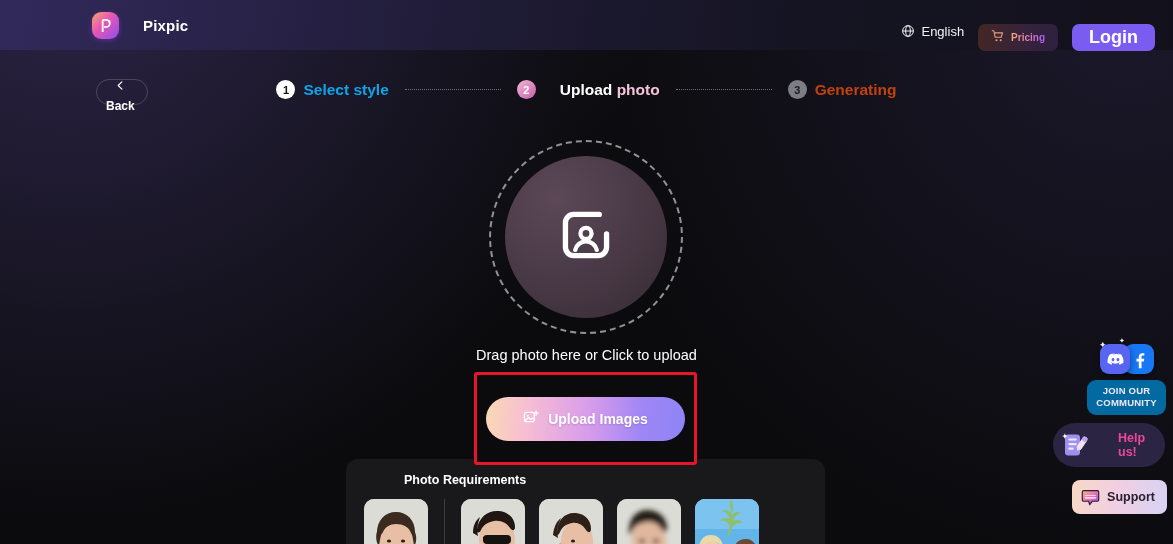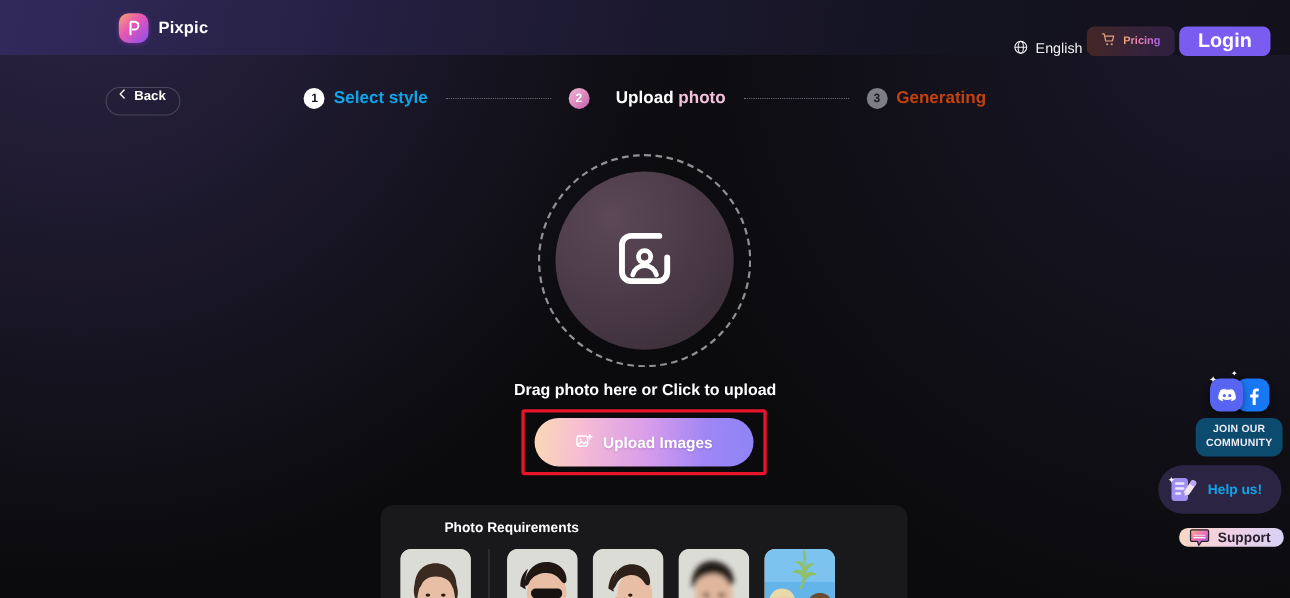--- a/index.html
+++ b/index.html
@@ -36,45 +36,45 @@
     display: flex;
     align-items: center;
     background:
       linear-gradient(100deg, rgba(50,42,92,0.95) 0%, rgba(33,29,58,0.92) 38%, rgba(21,20,34,0.92) 70%, rgba(17,16,26,0.92) 100%);
     z-index: 20;
   }
 
   .brand {
     display: flex;
     align-items: center;
-    gap: 9px;
-    position: absolute;
-    left: 108px;
+    gap: 24px;
+    position: absolute;
+    left: 92px;
   }
   .brand-logo {
     width: 27px; height: 27px;
     border-radius: 9px;
     background: linear-gradient(135deg, #f6a96b 0%, #e857b3 42%, #8b4ff0 100%);
     display: flex; align-items: center; justify-content: center;
     box-shadow: 0 1px 5px rgba(160,60,220,0.45);
   }
   .brand-logo svg { display: block; }
   .brand-name {
     font-size: 15px;
     font-weight: 700;
     letter-spacing: .2px;
     color: #ffffff;
   }
 
   .nav-right {
     position: absolute;
     right: 18px;
     display: flex;
-    align-items: flex-end;
-    gap: 4px;
+    align-items: flex-start;
+    gap: 14px;
     margin-top: 24px;
   }
 
   .lang {
     display: flex; align-items: center; gap: 6px;
     font-size: 13px; color: #f2f2f5; font-weight: 400;
     cursor: pointer;
   }
   .lang svg { display:block; }
 
@@ -114,23 +114,24 @@
     position: absolute;
     left: 96px; top: 79px;
     height: 26px;
     padding: 0 12px 0 9px;
     border-radius: 14px;
     border: 1px solid rgba(255,255,255,0.18);
     background: transparent;
     color: #fff;
     font-size: 12px;
     font-weight: 700;
-    display: flex; gap: 5px;
+    display: flex; align-items: center; gap: 5px;
     cursor: pointer;
     z-index: 12;
+    flex-direction: column;
   }
 
   .steps {
     position: absolute;
     top: 80px; left: 0; right: 0;
     display: flex;
     align-items: center;
     justify-content: center;
     gap: 0;
     z-index: 10;
@@ -176,29 +177,29 @@
     border-radius: 50%;
     background: radial-gradient(circle at 32% 26%, #5c4856 0%, #4a3a47 48%, #362b34 100%);
     display: flex; align-items: center; justify-content: center;
   }
 
   .drag-text {
     position: absolute;
     top: 347px; left: 0; right: 0;
     text-align: center;
     font-size: 14.5px;
-    font-weight: 700;
+    font-weight: 400;
     color: #ffffff;
   }
 
   
   .upload-highlight {
     position: absolute;
     left: 474px; top: 372px;
-    width: 223px; height: 60px;
+    width: 223px; height: 93px;
     border: 3px solid #e8142b;
     border-radius: 3px;
     background: #0b0b0d;
     display: flex; align-items: center; justify-content: center;
     z-index: 14;
   }
   .btn-upload {
     width: 199px; height: 44px;
     border: none;
     border-radius: 22px;
@@ -275,21 +276,21 @@
   .ic-discord { background: #5865f2; left: 13px; z-index: 2; box-shadow: 0 2px 6px rgba(0,0,0,.45); }
   .ic-fb { background: #1877f2; left: 37px; z-index: 1; box-shadow: 0 2px 6px rgba(0,0,0,.45); }
   .sparkle {
     position: absolute;
     color: #ffffff;
     font-size: 9px;
     line-height: 1;
   }
   .w-community-label {
     margin-top: 4px;
-    background: #0c4a6e;
+    background: #0369a1;
     border-radius: 9px;
     padding: 5px 4px 6px 4px;
     text-align: center;
     font-size: 9.5px;
     font-weight: 700;
     letter-spacing: .2px;
     line-height: 1.25;
     color: #eceaf5;
   }
 
@@ -303,26 +304,26 @@
     gap: 7px;
     padding-left: 8px;
     z-index: 30;
     cursor: pointer;
   }
   .help-icon {
     width: 30px; height: 26px;
     position: relative;
     flex: none;
   }
-  .help-label { font-size: 12.5px; font-weight: 700; color: #0ea5e9; }
+  .help-label { font-size: 12.5px; font-weight: 700; color: #ec4899; margin-left: 20px; }
 
   .w-support {
     position: absolute;
     right: 6px; top: 480px;
-    height: 17px;
+    height: 34px;
     border-radius: 8px;
     background: linear-gradient(100deg, #f8d9c4 0%, #f1cfe2 45%, #d8d2f5 100%);
     display: flex; align-items: center;
     gap: 7px;
     padding: 0 12px 0 9px;
     z-index: 30;
     cursor: pointer;
   }
   .support-label { font-size: 12.5px; font-weight: 700; color: #2a2030; }
   .support-bubble {

